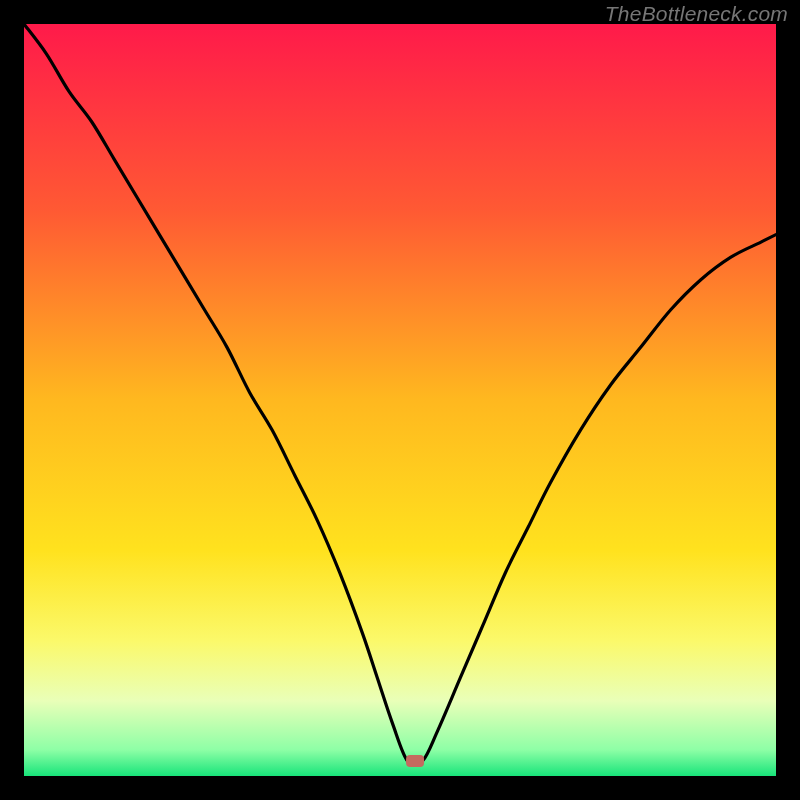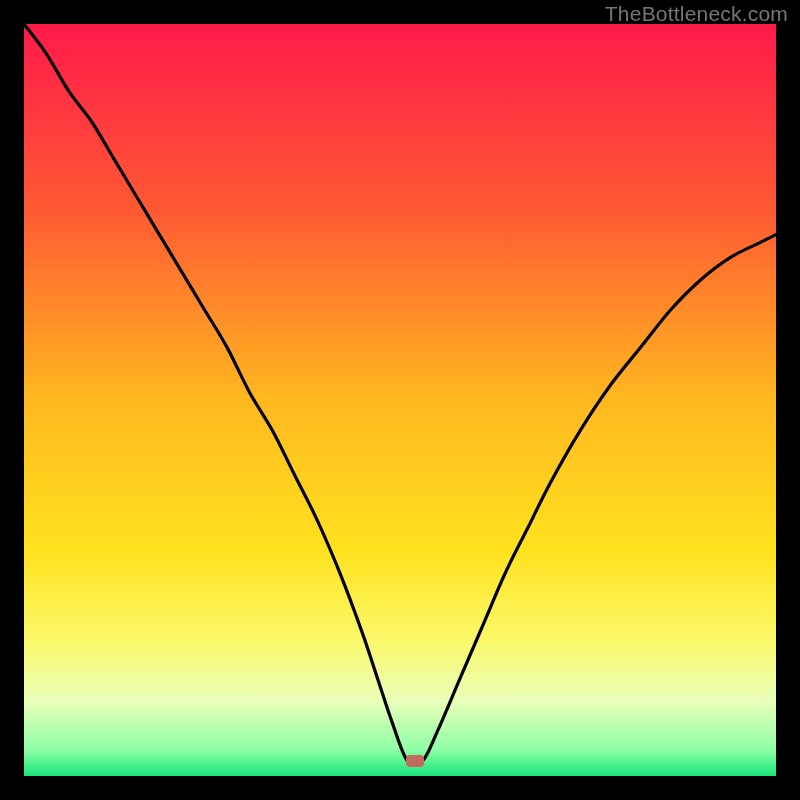--- a/index.html
+++ b/index.html
@@ -9,20 +9,21 @@
     height: 800px;
     background: #000;
     overflow: hidden;
     font-family: Arial, Helvetica, sans-serif;
   }
   .frame {
     position: absolute;
     left: 0; top: 0;
     width: 800px; height: 800px;
     background: #000;
+    font-style: italic;
   }
   .watermark {
     position: absolute;
     top: 2px;
     right: 12px;
     color: #767676;
     font-size: 21px;
     font-weight: 500;
     letter-spacing: 0.2px;
   }

